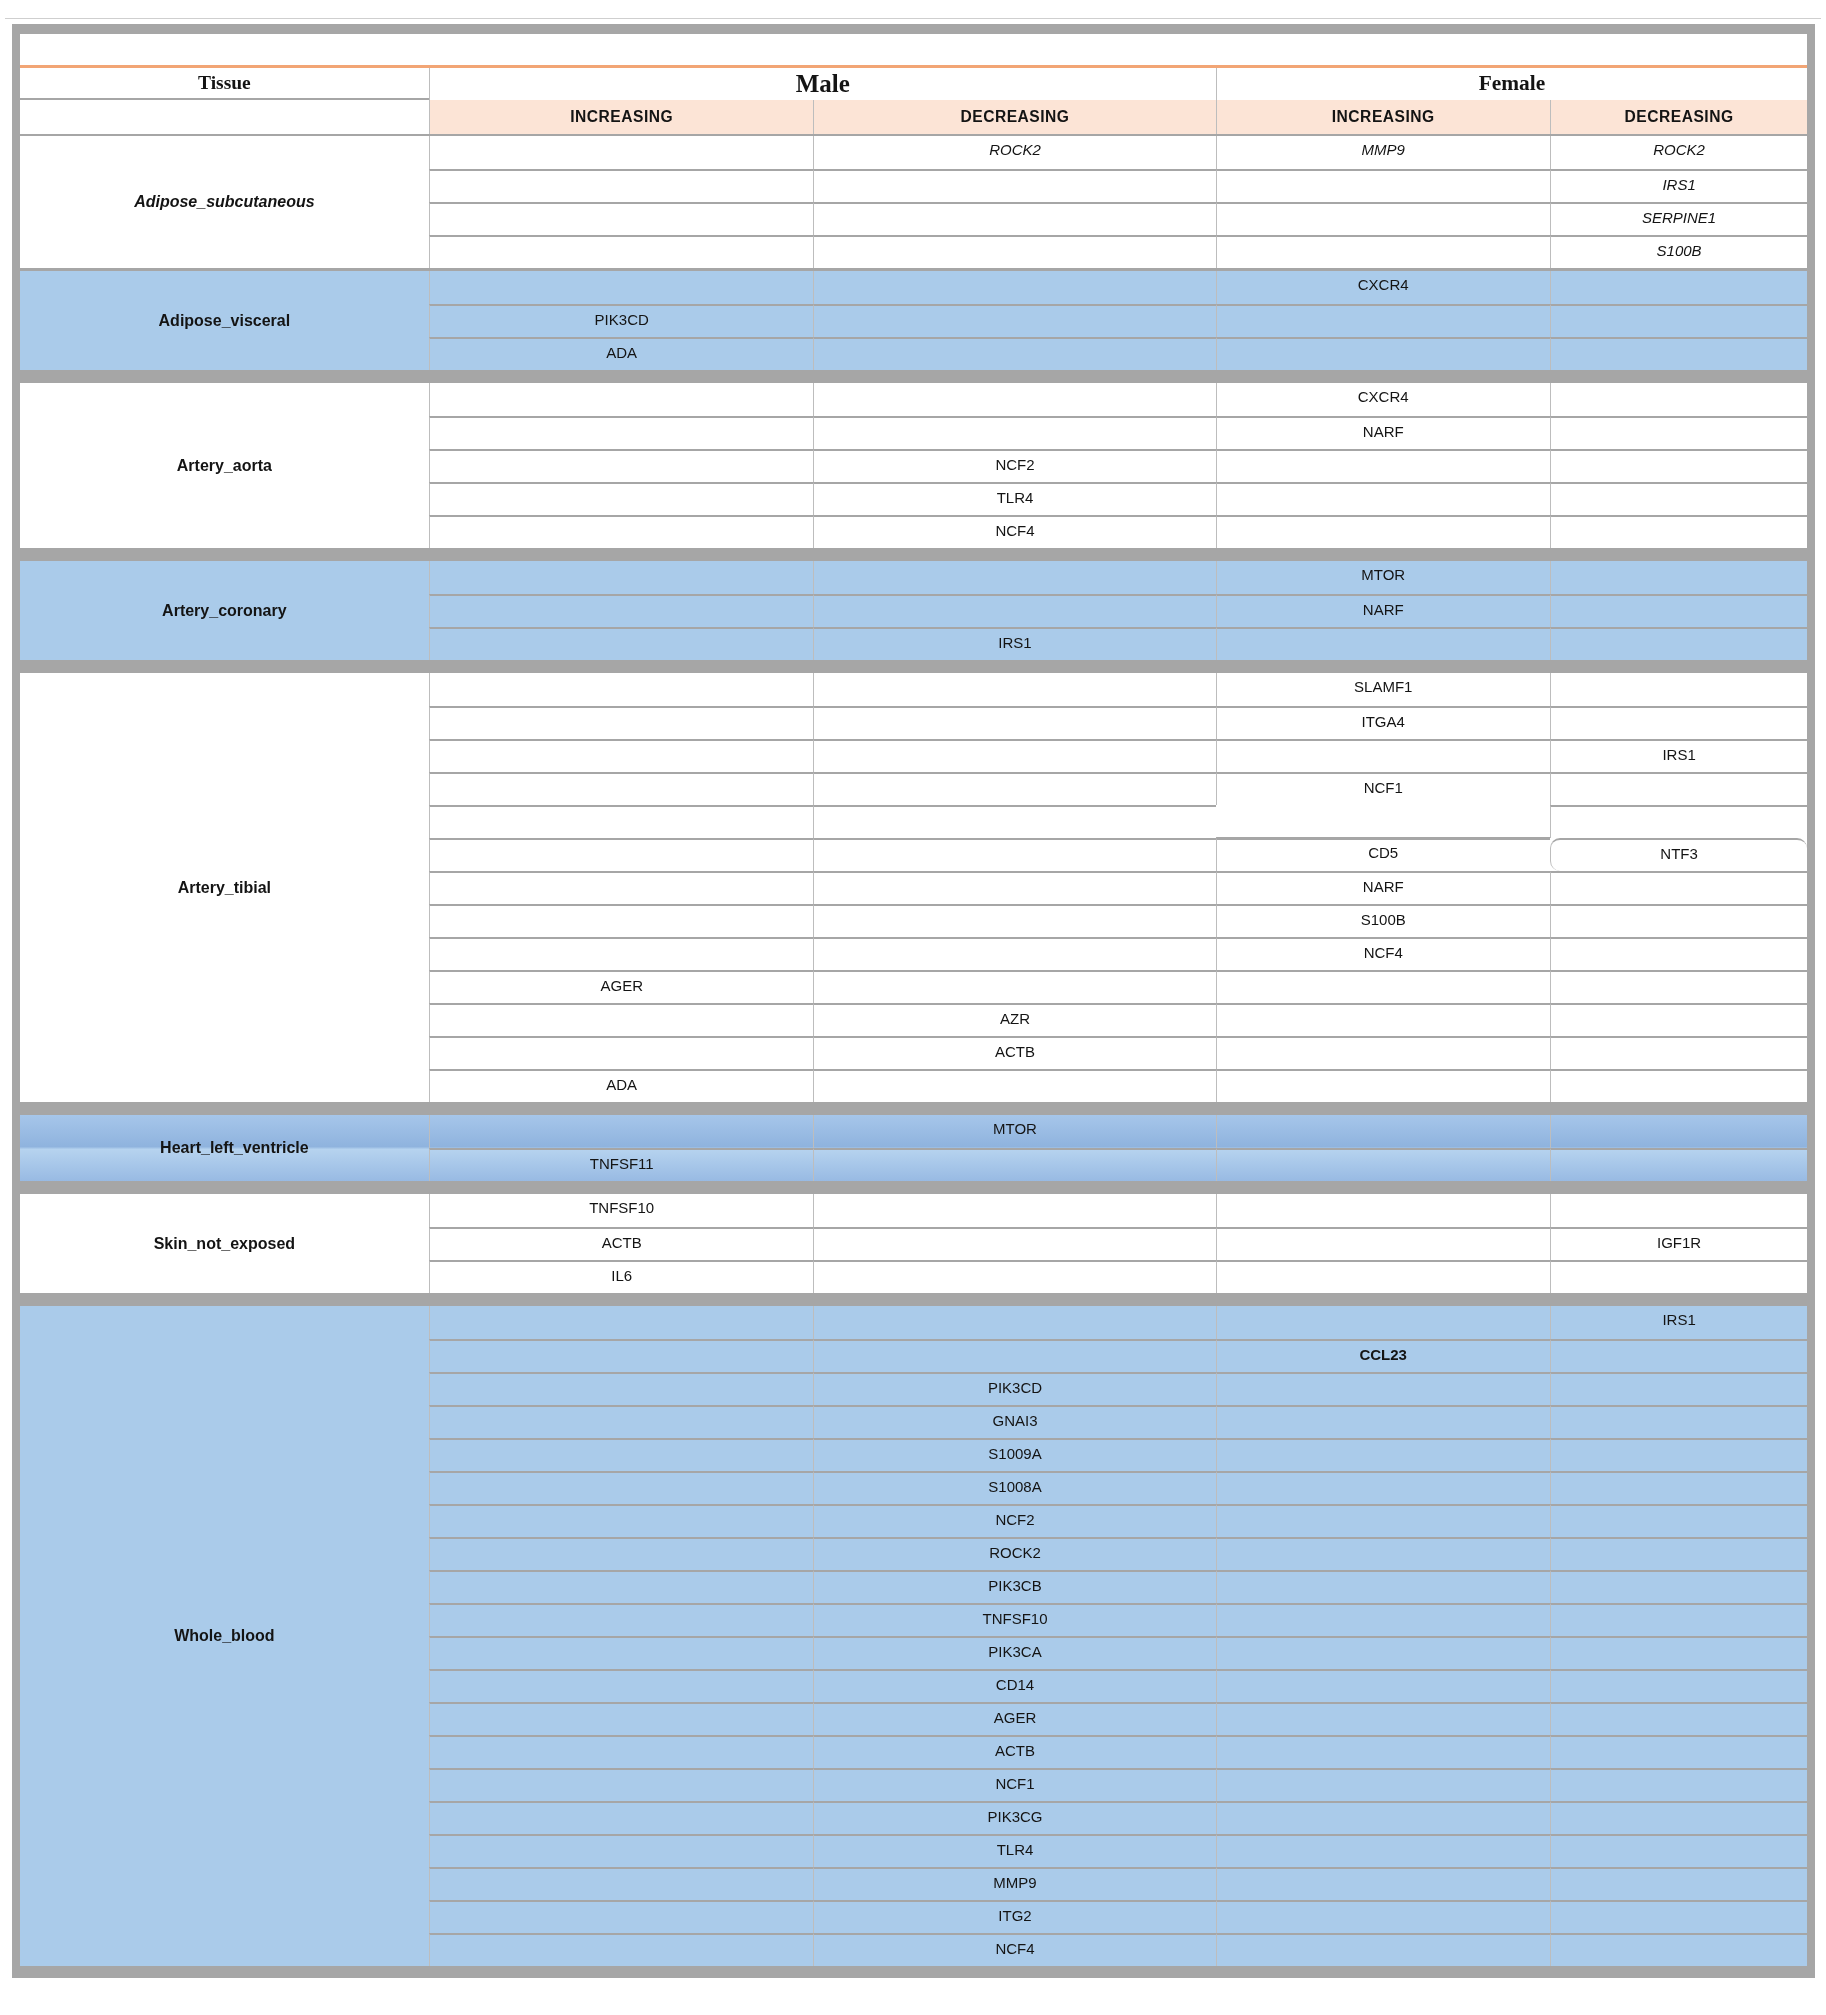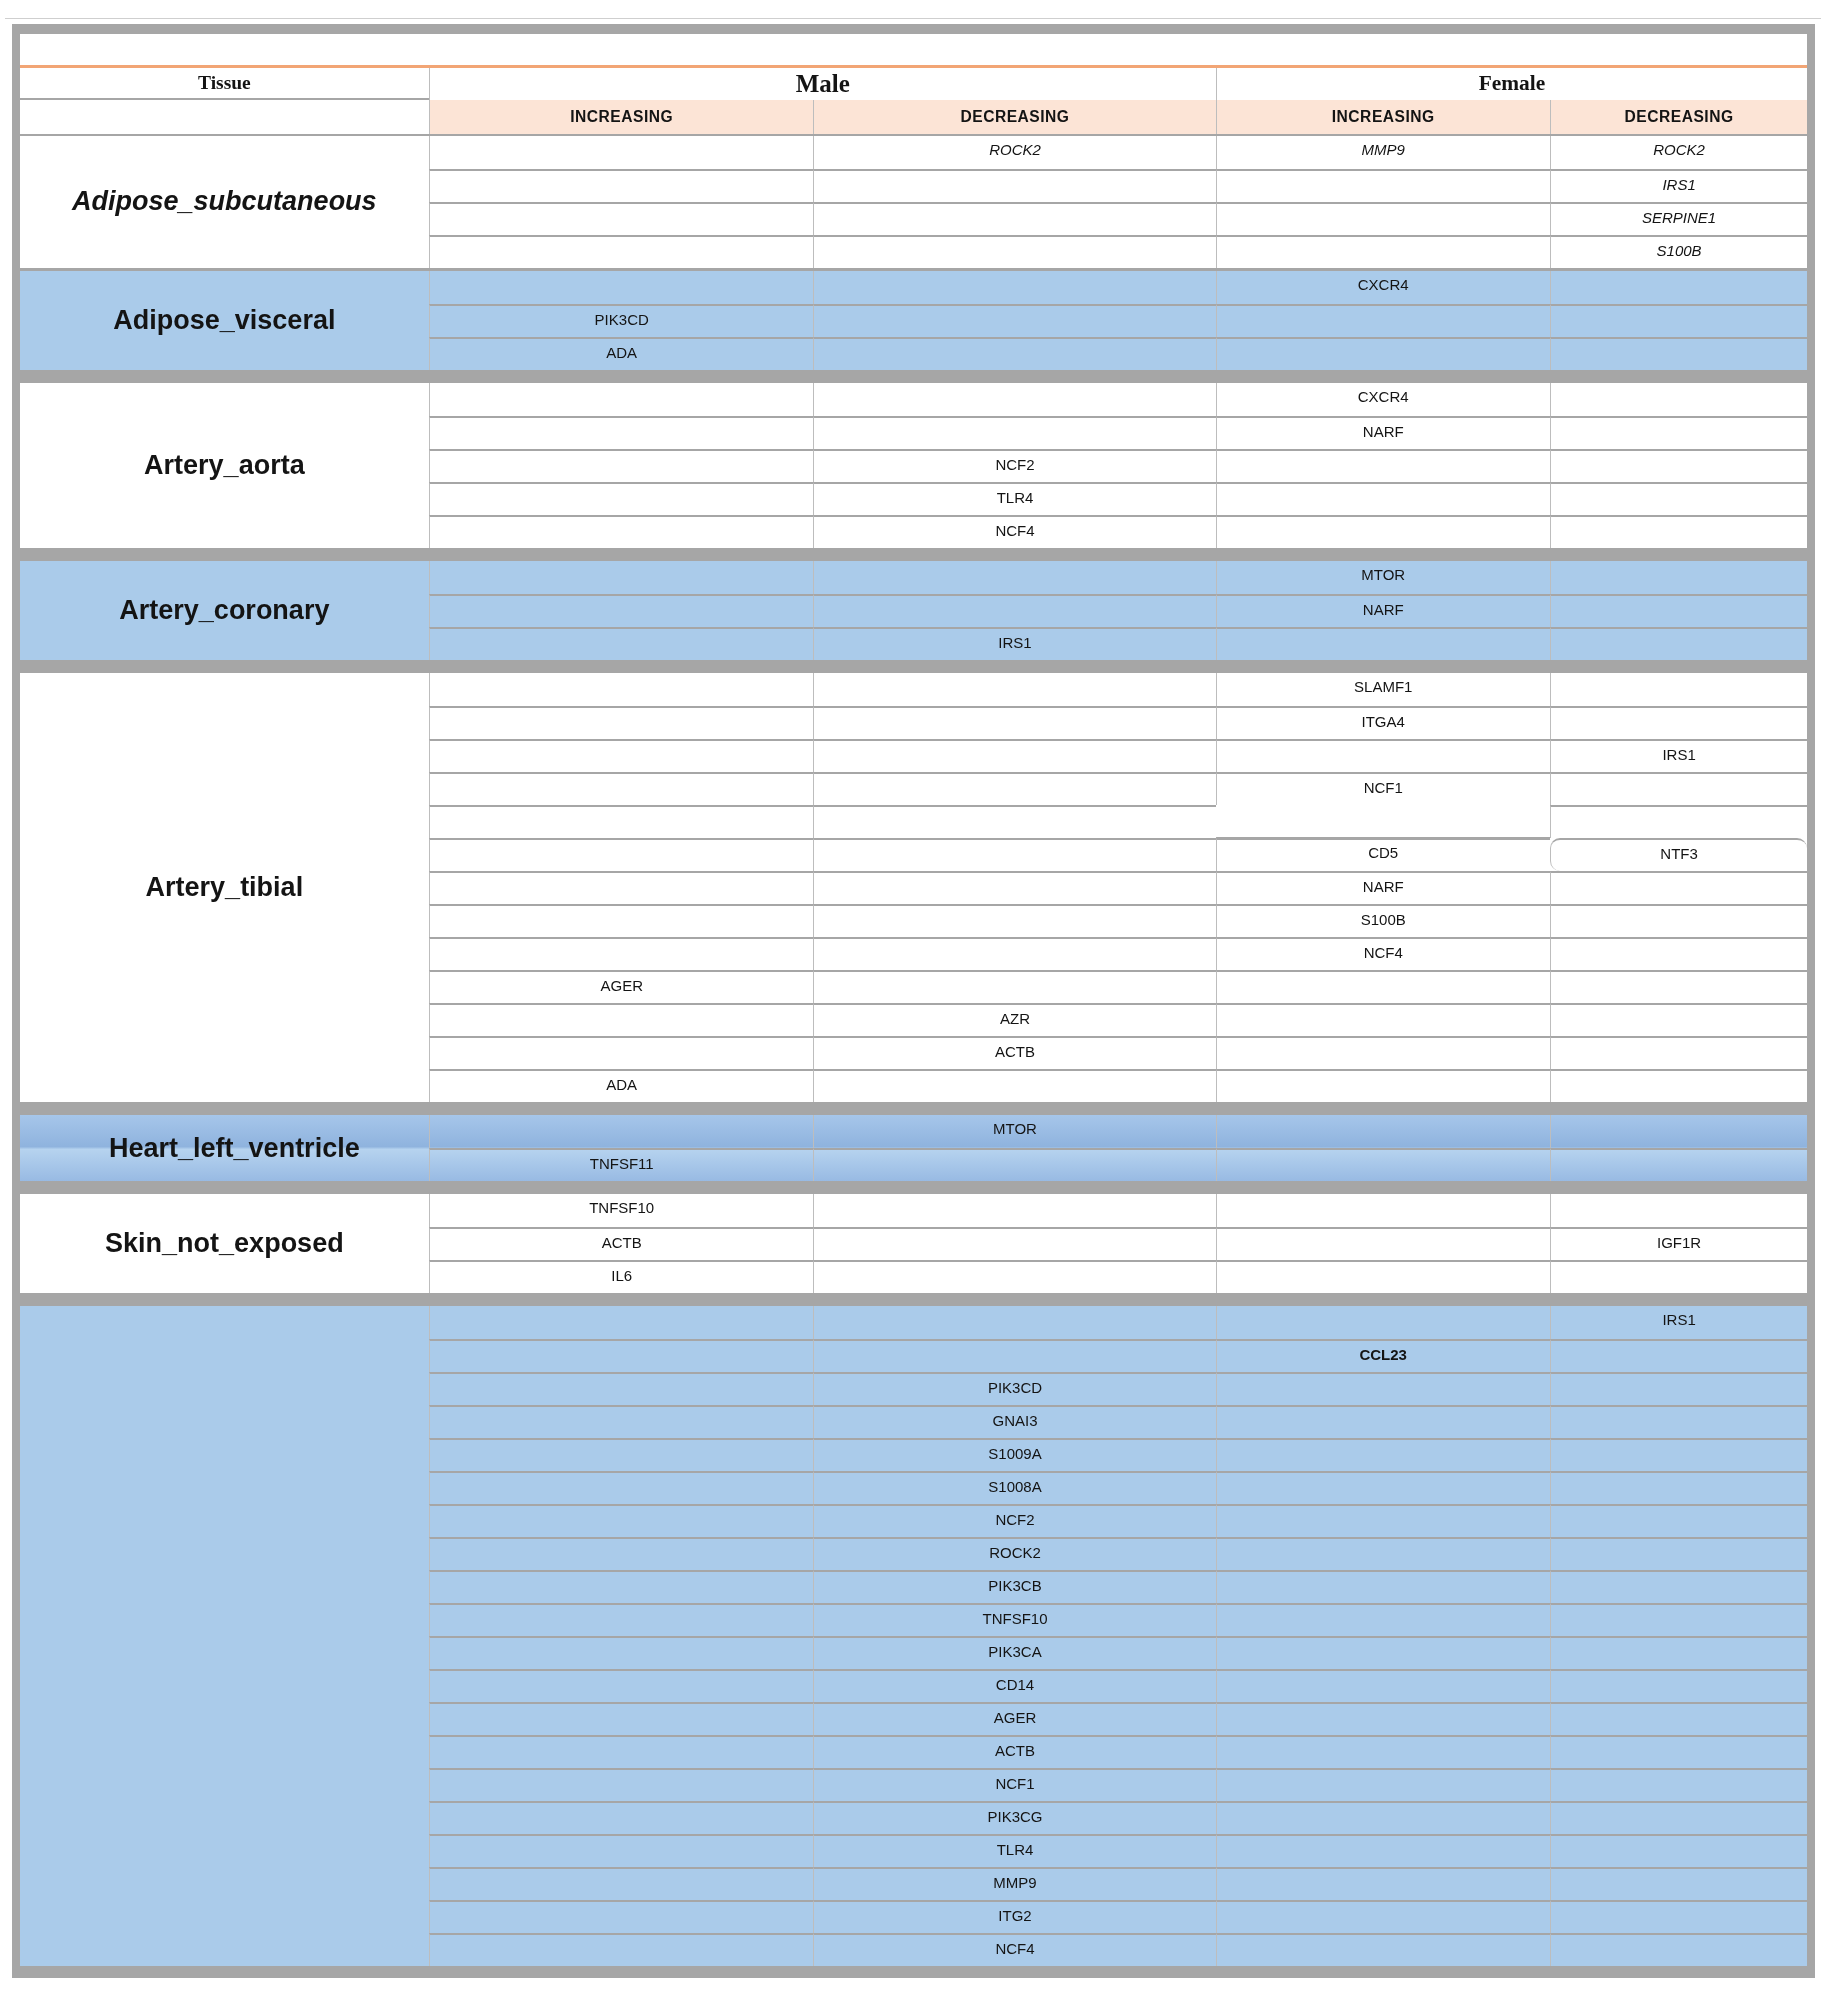--- a/index.html
+++ b/index.html
@@ -44,21 +44,21 @@
   .bg-white { background: #ffffff; }
   .bg-blue { background: var(--blue); }
   .bg-gradient {
     background: linear-gradient(180deg,
       var(--gradLight) 0%, var(--gradDark) 48%,
       #b6d3ef 52%, #98bae3 100%);
   }
   .tissue-cell {
     grid-column: 1;
     display: flex; align-items: center; justify-content: center;
-    font-weight: bold; font-size: 27px;
+    font-weight: bold; font-size: 16px;
     text-align: center;
   }
   .gcell {
     border-left: 1.5px solid var(--vline);
     display: flex; justify-content: center; align-items: flex-start;
     padding-top: 4.9px;
     font-size: 15px;
   }
   .gcell.rtop { border-top: 2.4px solid var(--hline); }
   .italic { font-style: italic; }
@@ -245,20 +245,21 @@
           <div class="gcell rtop" style="grid-area: 2 / 3;"></div>
           <div class="gcell rtop" style="grid-area: 2 / 4;"></div>
           <div class="gcell rtop" style="grid-area: 2 / 5;">IGF1R</div>
           <div class="gcell rtop" style="grid-area: 3 / 2;">IL6</div>
           <div class="gcell rtop" style="grid-area: 3 / 3;"></div>
           <div class="gcell rtop" style="grid-area: 3 / 4;"></div>
           <div class="gcell rtop" style="grid-area: 3 / 5;"></div>
         </div>
         <div class="sep thick"></div>
         <div class="group bg-blue">
+          <div class="tissue-cell" style="grid-row: 1 / span 20;">Whole_blood</div>
           <div class="gcell" style="grid-area: 1 / 2;"></div>
           <div class="gcell" style="grid-area: 1 / 3;"></div>
           <div class="gcell" style="grid-area: 1 / 4;"></div>
           <div class="gcell" style="grid-area: 1 / 5;">IRS1</div>
           <div class="gcell rtop" style="grid-area: 2 / 2;"></div>
           <div class="gcell rtop" style="grid-area: 2 / 3;"></div>
           <div class="gcell rtop" style="grid-area: 2 / 4; font-weight: bold;">CCL23</div>
           <div class="gcell rtop" style="grid-area: 2 / 5;"></div>
           <div class="gcell rtop" style="grid-area: 3 / 2;"></div>
           <div class="gcell rtop" style="grid-area: 3 / 3;">PIK3CD</div>

